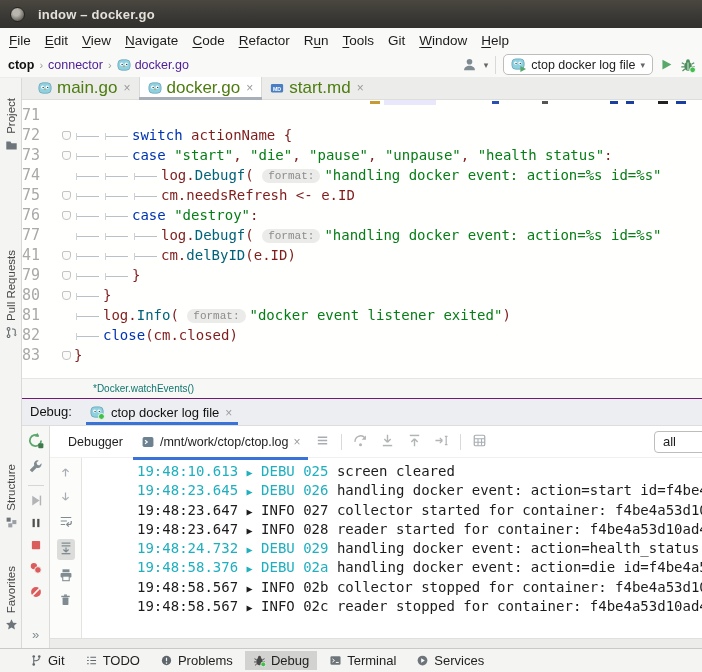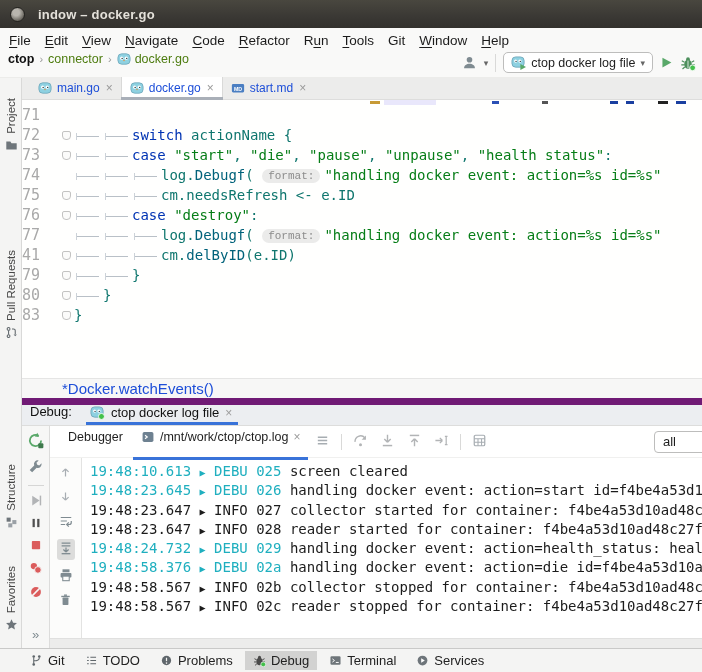--- a/index.html
+++ b/index.html
@@ -16,23 +16,23 @@
   .wintitle { color:#e4e1da; font-weight:bold; font-size:13px; margin-left:13px; letter-spacing:.2px; }
 
   
   .menubar { position:absolute; top:28px; left:0; right:0; height:24px; background:#f9f9f8;
     display:flex; align-items:center; padding-left:2px; }
   .menu-item { padding:0 7px; font-size:13.5px; color:#1c1c1c; cursor:default; }
   .menu-item u { text-decoration:underline; text-underline-offset:2px; }
 
   
   .navbar { position:absolute; top:52px; left:0; right:0; height:26px; background:#f9f9f8;
-    display:flex; align-items:flex-start; padding:0 6px 0 8px; border-bottom:1px solid #ececea; }
+    display:flex; align-items:center; padding:0 6px 0 8px; border-bottom:1px solid #ececea; }
   .crumbs { display:flex; align-items:center; gap:4px; }
-  .crumb { font-size:12.5px; color:#4d7c0f; }
+  .crumb { font-size:12.5px; color:#4c1d95; }
   .crumb.root { font-weight:bold; color:#111; }
   .crumb-sep { color:#9a9a9a; font-size:11px; padding:0 1px; }
   .nav-right { margin-left:auto; display:flex; align-items:center; gap:7px; }
   .vsep { width:1px; height:18px; background:#d9d9d8; }
   .combo { height:21px; border:1px solid #bdbdbc; border-radius:5px; background:#fff;
     display:flex; align-items:center; gap:5px; padding:0 7px; }
   .combo-label { font-size:12.5px; color:#222; }
   .dd-arrow { font-size:9px; color:#666; }
 
   .ic { display:inline-flex; align-items:center; justify-content:center; }
@@ -44,76 +44,76 @@
   .stripe-btn { position:absolute; left:0; width:22px; display:flex; flex-direction:column;
     align-items:center; gap:5px; }
   .stripe-label { writing-mode:vertical-lr; transform:rotate(180deg); font-size:11.5px; color:#454545; }
 
   
   .main { position:absolute; top:78px; left:22px; right:0; bottom:24px; display:flex; flex-direction:column; }
 
   
   .tabbar { height:22px; background:#ececeb; display:flex; align-items:flex-end; padding-left:8px; border-bottom:1px solid #dddddc; }
   .etab { height:22px; display:flex; align-items:center; gap:5px; padding:0 8px; position:relative; }
-  .etab .etab-label { font-size:12px; color:#1d4ed8;text-align:center; }
+  .etab .etab-label { font-size:17px; color:#4d7c0f;text-align:center; }
   .etab .tab-close { color:#9a9a9a; font-size:12px; margin-left:1px; }
   .etab.selected { background:#fff; border-left:1px solid #d9d9d8; border-right:1px solid #d9d9d8; }
   .etab.selected::after { content:""; position:absolute; left:-1px; right:-1px; bottom:-1px; height:3px; background:#a9afb8; }
 
   
   .editor { height:278px; background:#fffffe; overflow:hidden; position:relative;
     font-family:"DejaVu Sans Mono", monospace; font-size:14px; }
   .partial-top { height:5px; position:relative; overflow:hidden; }
   .frag { position:absolute; top:1px; height:3px; }
   .code-line { height:20px; display:flex; align-items:center; white-space:pre; }
   .lnum { width:36px; text-align:left; color:#a9a9a9; font-size:15px; flex:none; }
   .foldcol { width:16px; flex:none; display:flex; align-items:center; justify-content:center; }
   .foldmark { width:9px; height:9px; border:1px solid #c3c3c2; border-radius:2px 2px 4px 4px; background:#fbfbfa; }
   .codetext { flex:1; overflow:hidden; white-space:pre; }
   .tabws { display:inline-block; width:29px; height:14px; position:relative; vertical-align:middle; }
   .tabws::before { content:""; position:absolute; left:2px; right:4px; top:7px; height:1px; background:#b9c0c7; }
   .tabws::after { content:""; position:absolute; left:2px; top:4px; height:7px; width:1px; background:#ccd2d8; }
   .tk-kw { color:#0033b3; }
   .tk-str { color:#067d17; }
   .tk-fn { color:#00627a; }
-  .tk-pl { color:#0f766e;margin-top:28px; }
+  .tk-pl { color:#7f1d1d;margin-top:28px; }
   .tk-hint { display:inline-block; background:#ebebea; color:#8c8c8c; border-radius:8px;
     font-family:Liberation Mono, monospace; font-size:11px; padding:1px 6px; margin-right:4px; vertical-align:1px; }
 
   
   .contextbar { height:20px; background:#f7f7f6; border-top:1px solid #e5e5e4; display:flex; align-items:center; }
-  .context-text { margin-left:40px; font-size:15px; color:#1d4ed8; }
-
-  
-  .debug-header { height:28px; background:#eceef1; border-top:7px solid #701a75; border-bottom:1px solid #dddddc;
+  .context-text { margin-left:71px; font-size:10px; color:#0f766e; }
+
+  
+  .debug-header { height:28px; background:#eceef1; border-top:1px solid #701a75; border-bottom:1px solid #dddddc;
     display:flex; align-items:flex-end; padding-left:8px; }
   .debug-label { font-size:13px; color:#111; margin:0 14px 6px 0; }
   .session-tab { display:flex; align-items:center; gap:6px; padding:0 6px 5px 4px; position:relative; }
   .session-tab::after { content:""; position:absolute; left:0; right:0; bottom:0; height:3px; background:#3973d9; }
   .session-label { font-size:13px; color:#111; }
   .tab-close { color:#9c9c9c; font-size:12px; }
 
   
   .debug-body { flex:1; display:flex; min-height:0; }
   .dcol { background:#f7f7f6; display:flex; flex-direction:column; align-items:center; }
   .dcol1 { width:28px; border-right:1px solid #dcdcdb; padding-top:6px; gap:7px; }
   .dcol2 { width:32px; border-right:1px solid #e3e3e2; padding-top:8px; gap:8px; background:#fcfcfb; }
   .dcol .hsep { width:16px; height:1px; background:#d6d6d5; margin:1px 0; }
   .dcol .more { margin-top:auto; margin-bottom:6px; color:#7f8b91; font-size:13px; }
   .tool-active { background:#dcdcdb; border-radius:3px; padding:2px; }
   .dright { flex:1; display:flex; flex-direction:column; min-width:0; }
   .dtabs { height:32px; background:#fff; display:flex; align-items:center; padding-left:10px; gap:2px; border-bottom:1px solid #f0f0ef; }
-  .dtab { height:37px; display:flex; align-items:flex-end; gap:5px; padding:16px 8px; position:relative; font-size:12.5px; color:#1d1d1d; }
+  .dtab { height:37px; display:flex; align-items:center; gap:5px; padding:16px 8px; position:relative; font-size:12.5px; color:#1d1d1d; }
   .dtab.selected::after { content:""; position:absolute; left:0; right:0; bottom:0; height:3px; background:#3973d9; }
   .dtabs .vsep { height:16px; margin:0 4px; }
   .dtabs .ticon { margin:0 5px; }
   .filter-combo { margin-left:auto; margin-right:-8px; width:56px; height:22px; border:1px solid #bdbdbc;
     border-radius:4px 0 0 4px; background:#fff; display:flex; align-items:center; padding-left:8px; font-size:13px; }
 
-  .dmain { flex:1; display:flex; min-height:0; }
+  .dmain { flex:1; display:flex; min-height:0;gap:47px; }
   .logarea { flex:1; overflow:hidden; background:#fff; padding:4px 0 0 8px;
     font-family:"DejaVu Sans Mono", monospace; font-size:14px; }
   .log-line { height:19.3px; line-height:19.3px; white-space:pre; color:#1c1c1c; }
   .log-line .arrow { font-size:10px; }
   .log-line.debu .meta { color:#1fafbf; }
   .log-line.info .meta { color:#1c1c1c; }
   .hband { height:10px; background:#ececeb; border-top:1px solid #e0e0df; }
 
   
   .statusbar { position:absolute; left:0; right:0; bottom:0; height:24px; background:#f4f4f3;
@@ -307,20 +307,22 @@
     <div class="code-line"><span class="lnum">71</span><span class="foldcol"></span><span class="codetext"></span></div>
         <div class="code-line"><span class="lnum">72</span><span class="foldcol"><span class="foldmark"></span></span><span class="codetext"><span class="tabws"></span><span class="tabws"></span><span class="tk-kw">switch</span><span class="tk-pl"> actionName {</span></span></div>
         <div class="code-line"><span class="lnum">73</span><span class="foldcol"><span class="foldmark"></span></span><span class="codetext"><span class="tabws"></span><span class="tabws"></span><span class="tk-kw">case</span><span class="tk-pl"> </span><span class="tk-str">"start"</span><span class="tk-pl">, </span><span class="tk-str">"die"</span><span class="tk-pl">, </span><span class="tk-str">"pause"</span><span class="tk-pl">, </span><span class="tk-str">"unpause"</span><span class="tk-pl">, </span><span class="tk-str">"health_status"</span><span class="tk-pl">:</span></span></div>
         <div class="code-line"><span class="lnum">74</span><span class="foldcol"></span><span class="codetext"><span class="tabws"></span><span class="tabws"></span><span class="tabws"></span><span class="tk-pl">log.</span><span class="tk-fn">Debugf</span><span class="tk-pl">( </span><span class="tk-hint">format:</span><span class="tk-str">"handling docker event: action=%s id=%s"</span></span></div>
         <div class="code-line"><span class="lnum">75</span><span class="foldcol"><span class="foldmark"></span></span><span class="codetext"><span class="tabws"></span><span class="tabws"></span><span class="tabws"></span><span class="tk-pl">cm.needsRefresh &lt;- e.ID</span></span></div>
         <div class="code-line"><span class="lnum">76</span><span class="foldcol"><span class="foldmark"></span></span><span class="codetext"><span class="tabws"></span><span class="tabws"></span><span class="tk-kw">case</span><span class="tk-pl"> </span><span class="tk-str">"destroy"</span><span class="tk-pl">:</span></span></div>
         <div class="code-line"><span class="lnum">77</span><span class="foldcol"></span><span class="codetext"><span class="tabws"></span><span class="tabws"></span><span class="tabws"></span><span class="tk-pl">log.</span><span class="tk-fn">Debugf</span><span class="tk-pl">( </span><span class="tk-hint">format:</span><span class="tk-str">"handling docker event: action=%s id=%s"</span></span></div>
         <div class="code-line"><span class="lnum">41</span><span class="foldcol"><span class="foldmark"></span></span><span class="codetext"><span class="tabws"></span><span class="tabws"></span><span class="tabws"></span><span class="tk-pl">cm.</span><span class="tk-fn">delByID</span><span class="tk-pl">(e.ID)</span></span></div>
         <div class="code-line"><span class="lnum">79</span><span class="foldcol"><span class="foldmark"></span></span><span class="codetext"><span class="tabws"></span><span class="tabws"></span><span class="tk-pl">}</span></span></div>
         <div class="code-line"><span class="lnum">80</span><span class="foldcol"><span class="foldmark"></span></span><span class="codetext"><span class="tabws"></span><span class="tk-pl">}</span></span></div>
+        <div class="code-line"><span class="lnum">81</span><span class="foldcol"></span><span class="codetext"><span class="tabws"></span><span class="tk-pl">log.</span><span class="tk-fn">Info</span><span class="tk-pl">( </span><span class="tk-hint">format:</span><span class="tk-str">"docker event listener exited"</span><span class="tk-pl">)</span></span></div>
+        <div class="code-line"><span class="lnum">82</span><span class="foldcol"></span><span class="codetext"><span class="tabws"></span><span class="tk-kw">close</span><span class="tk-pl">(cm.closed)</span></span></div>
         <div class="code-line"><span class="lnum">83</span><span class="foldcol"><span class="foldmark"></span></span><span class="codetext"><span class="tk-pl">}</span></span></div>
       </div>
 
     <div class="contextbar">
       <span class="context-text">*Docker.watchEvents()</span>
     </div>
 
     <div class="debug-header">
       <span class="debug-label">Debug:</span>
       <div class="session-tab">

